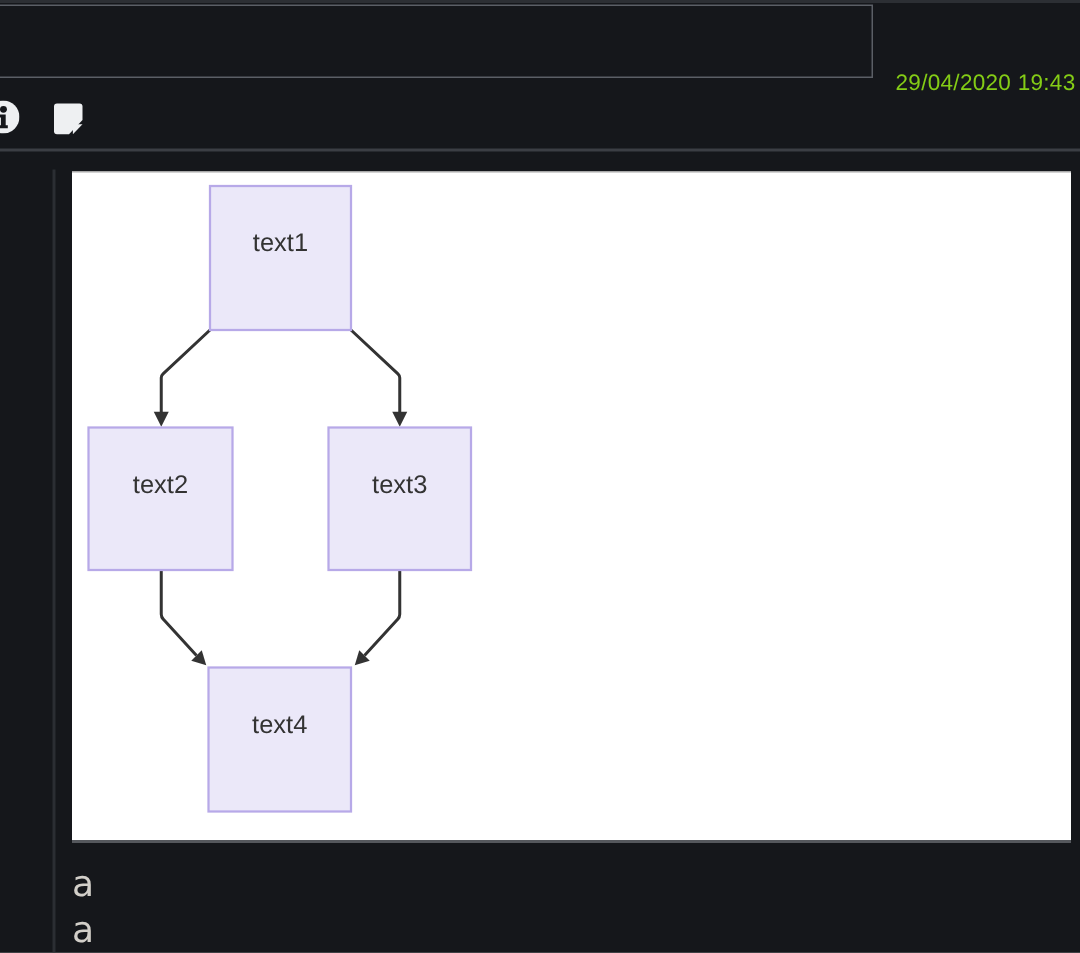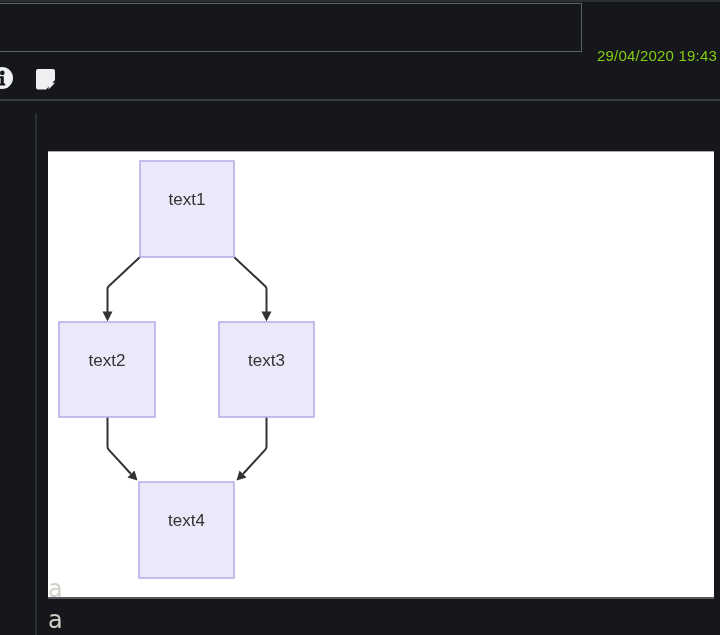--- a/index.html
+++ b/index.html
@@ -17,21 +17,20 @@
   }
   .toolbar-icon{position:absolute;display:block;}
   .icon-info{left:-9px;top:67px;width:22px;height:22px;}
   .icon-note{left:33px;top:66px;width:24px;height:25px;}
   .toolbar-divider{position:absolute;left:0;top:99px;width:720px;height:2px;background:#3b3e44;}
   .vline{position:absolute;left:35px;top:113px;width:2px;height:522px;background:#2b2e33;}
   .canvas{
     position:absolute;left:48px;top:114px;width:666px;height:445px;
     background:#ffffff;border-top:1px solid #a8a8a8;border-bottom:2px solid #55585d;
     box-sizing:content-box;
-    margin-top:37px;
   }
   .canvas svg{display:block;}
   .flow-label{font-family:"Liberation Sans",sans-serif;font-size:17px;}
   .text-line{
     position:absolute;left:48px;color:#d2cfc9;
     font-family:"DejaVu Sans",sans-serif;font-size:24px;line-height:1;
   }
   .text-line-1{top:577px;}
   .text-line-2{top:608px;}
 </style>

